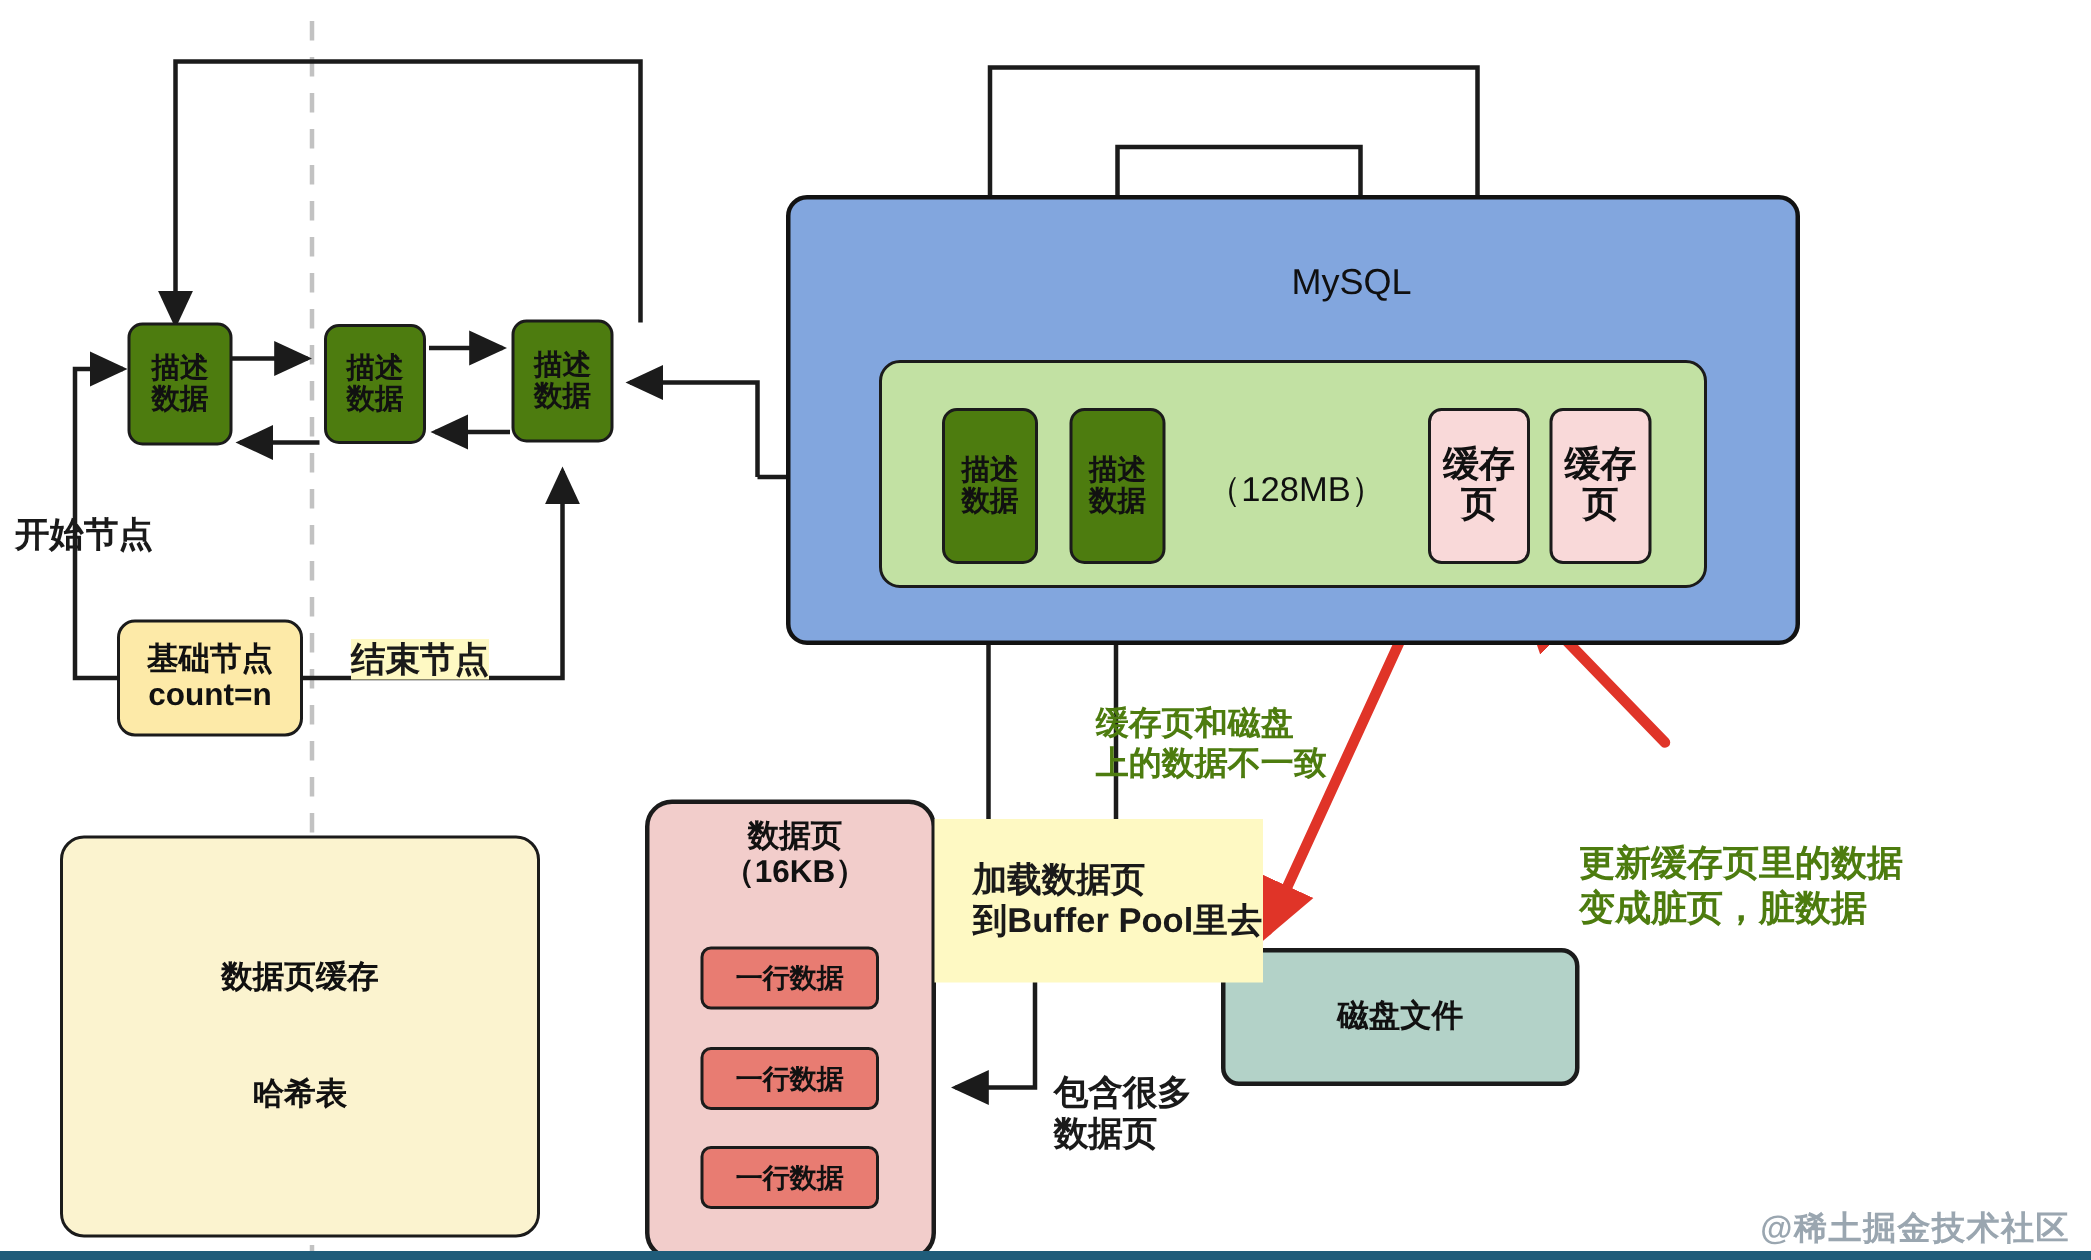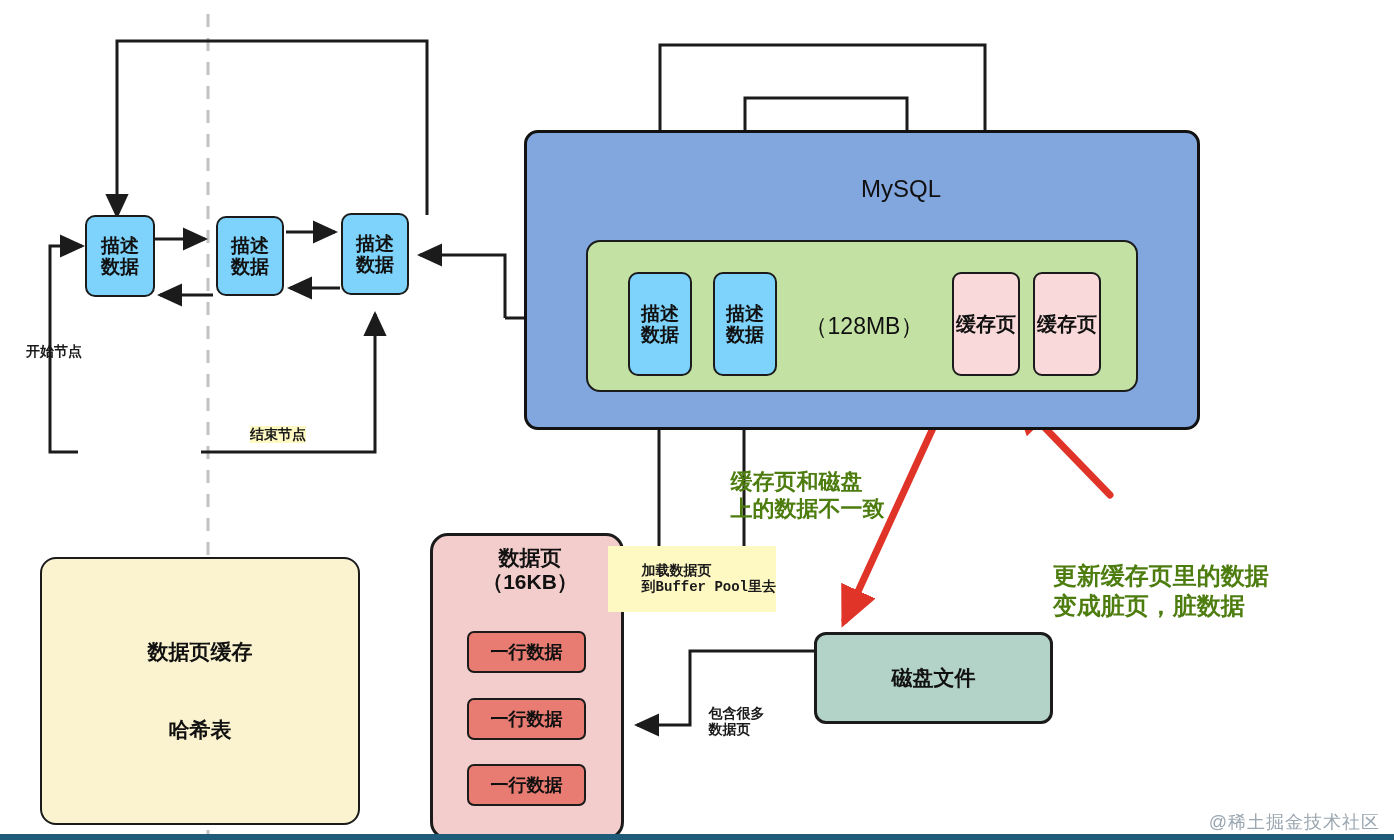--- a/index.html
+++ b/index.html
@@ -6,50 +6,50 @@
   body{width:1394px;height:840px;position:relative;overflow:hidden;
        font-family:"Liberation Sans","DejaVu Sans",sans-serif;}
   #canvas{position:absolute;left:0;top:0;width:1394px;height:840px;}
   svg.layer{position:absolute;left:0;top:0;width:1394px;height:840px;pointer-events:none;}
 
   .node{position:absolute;box-sizing:border-box;display:flex;flex-direction:column;
         align-items:center;justify-content:center;text-align:center;color:#111;
         border:2px solid #1b1b1b;}
   .node span{display:block;line-height:1.12;}
 
-  .desc-node{background:#7dd3fc;border-radius:10px;font-size:19px;font-weight:700;}
+  .desc-node{background:#4d7c0f;border-radius:10px;font-size:19px;font-weight:700;}
   .base-node{background:#fdeaa8;border-radius:12px;font-size:21px;font-weight:700;}
   .hash-node{background:#fbf3cf;border-radius:16px;}
   .mysql-box{background:#82a6de;border-radius:14px;border:3px solid #121212;}
   .pool-box{background:#c2e1a3;border-radius:14px;}
-  .cache-page{background:#f9d9d9;border-radius:9px;font-size:20px;font-weight:700;font-family:Liberation Serif, serif;}
+  .cache-page{background:#f9d9d9;border-radius:9px;font-size:24px;font-weight:700;font-family:Liberation Serif, serif;}
   .datapage-box{background:#f2cdcb;border-radius:18px;border:3px solid #1b1b1b;}
   .row-box{background:#e87c72;border-radius:7px;font-size:18px;font-weight:700;
            border:2px solid #1b1b1b;}
   .disk-box{background:#b3d2c8;border-radius:12px;font-size:21px;font-weight:700;
             border:3px solid #1b1b1b;}
 
-  .plain-label{position:absolute;color:#1a1a1a;font-size:14px;font-weight:700;
-               line-height:1.18;white-space:pre;margin-left:16px;}
+  .plain-label{position:absolute;color:#1a1a1a;font-size:23px;font-weight:700;
+               line-height:1.18;white-space:pre;}
   .white-bg{background:#fef9c3;}
   .red-label{position:absolute;color:#4d7c0f;font-size:22px;font-weight:700;
              line-height:1.25;white-space:pre;}
   .mysql-title{position:absolute;font-size:24px;color:#101010;font-weight:400;padding-left:36px;}
   .pool-title{position:absolute;font-size:23px;color:#101010;font-weight:400;
               text-align:center;line-height:1.22;white-space:pre;}
 
   .hash-title{font-size:21px;font-weight:700;line-height:1.3;white-space:pre;}
   .hash-rows{font-size:20px;font-weight:700;line-height:1.55;white-space:pre;margin-top:20px;}
 
   #save-badge{position:absolute;right:6px;top:0;height:40px;background:#a9a9a9;
      border-radius:5px;display:flex;align-items:center;gap:8px;padding:0 16px 0 12px;
      color:#e7e7e7;font-size:21px;}
   #save-badge svg{display:block;}
-  #watermark{position:absolute;right:14px;bottom:6px;color:#9aa6b0;font-size:18px;
-     letter-spacing:1px;}
+  #watermark{position:absolute;right:14px;bottom:6px;color:#9aa6b0;font-size:22px;
+     letter-spacing:1px;font-weight:bold;}
   #bottom-bar{position:absolute;left:0;bottom:0;width:1394px;height:6px;background:#1f5c7a;}
 </style>
 </head>
 <body>
 
 <div id="canvas">
 
   <svg class="layer" viewBox="0 0 1394 840">
     <defs>
       <marker id="ah" markerWidth="9" markerHeight="9" refX="7.4" refY="4.5" orient="auto">
@@ -101,20 +101,24 @@
   </div>
   <div class="node desc-node" style="left:216px;top:216px;width:68px;height:80px;">
     <span>描述</span>
     <span>数据</span>
   </div>
   <div class="node desc-node" style="left:341px;top:213px;width:68px;height:82px;">
     <span>描述</span>
     <span>数据</span>
   </div>
 
+  <div class="node base-node" style="left:78px;top:413px;width:124px;height:78px;">
+    <span>基础节点</span>
+    <span>count=n</span>
+  </div>
 
   <div class="plain-label" style="left:10px;top:343px;">开始节点</div>
   <div class="plain-label white-bg" style="left:234px;top:426px;">结束节点</div>
 
   <div class="node hash-node" style="left:40px;top:557px;width:320px;height:268px;justify-content:flex-start;padding-top:26px;">
     <div class="hash-title">
       <span>数据页缓存</span>
       <span>哈希表</span>
     </div>
     <div class="hash-rows">
@@ -163,21 +167,21 @@
     </div>
     <div class="node row-box" style="left:34px;top:228px;width:119px;height:42px;position:absolute;">
       <span>一行数据</span>
     </div>
   </div>
 
   <div class="node disk-box" style="left:814px;top:632px;width:239px;height:92px;">
     <span>磁盘文件</span>
   </div>
 
-  <div class="plain-label white-bg" style="left:592px;top:546px;font-family:Liberation Mono, monospace;">
+  <div class="plain-label white-bg" style="left:623px;top:546px;">
     <span>加载数据页</span>
     <span>到Buffer Pool里去</span>
   </div>
 
   <div class="plain-label" style="left:677px;top:688px;">
     <span>包含很多</span>
     <span>数据页</span>
   </div>
 
   <div class="red-label" style="left:706px;top:440px;">

